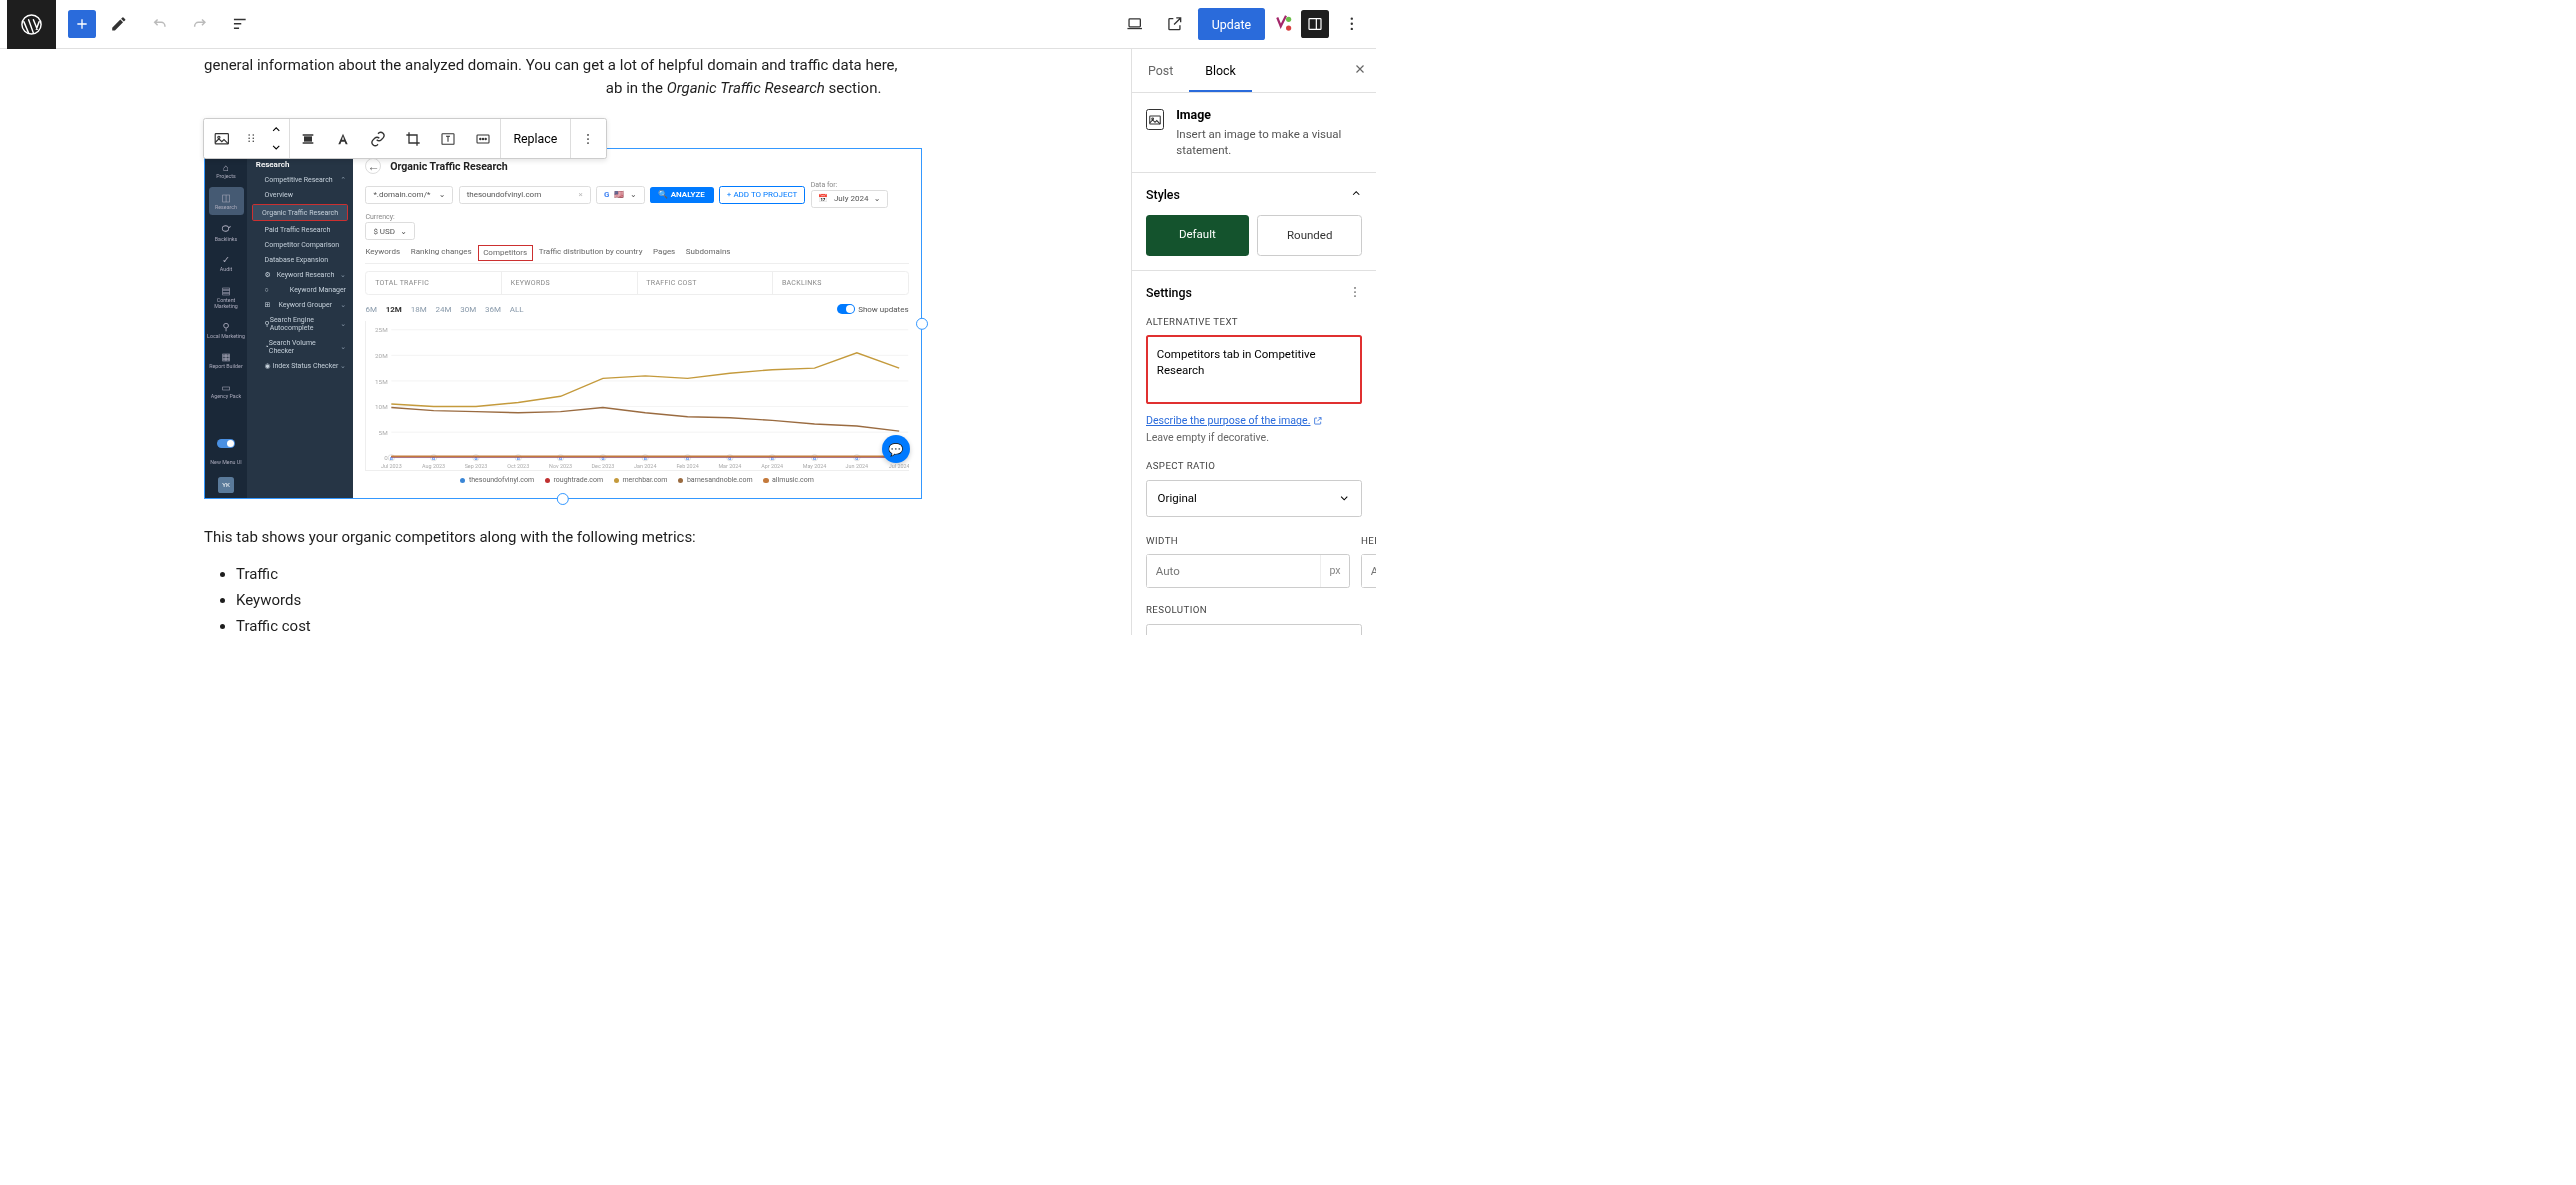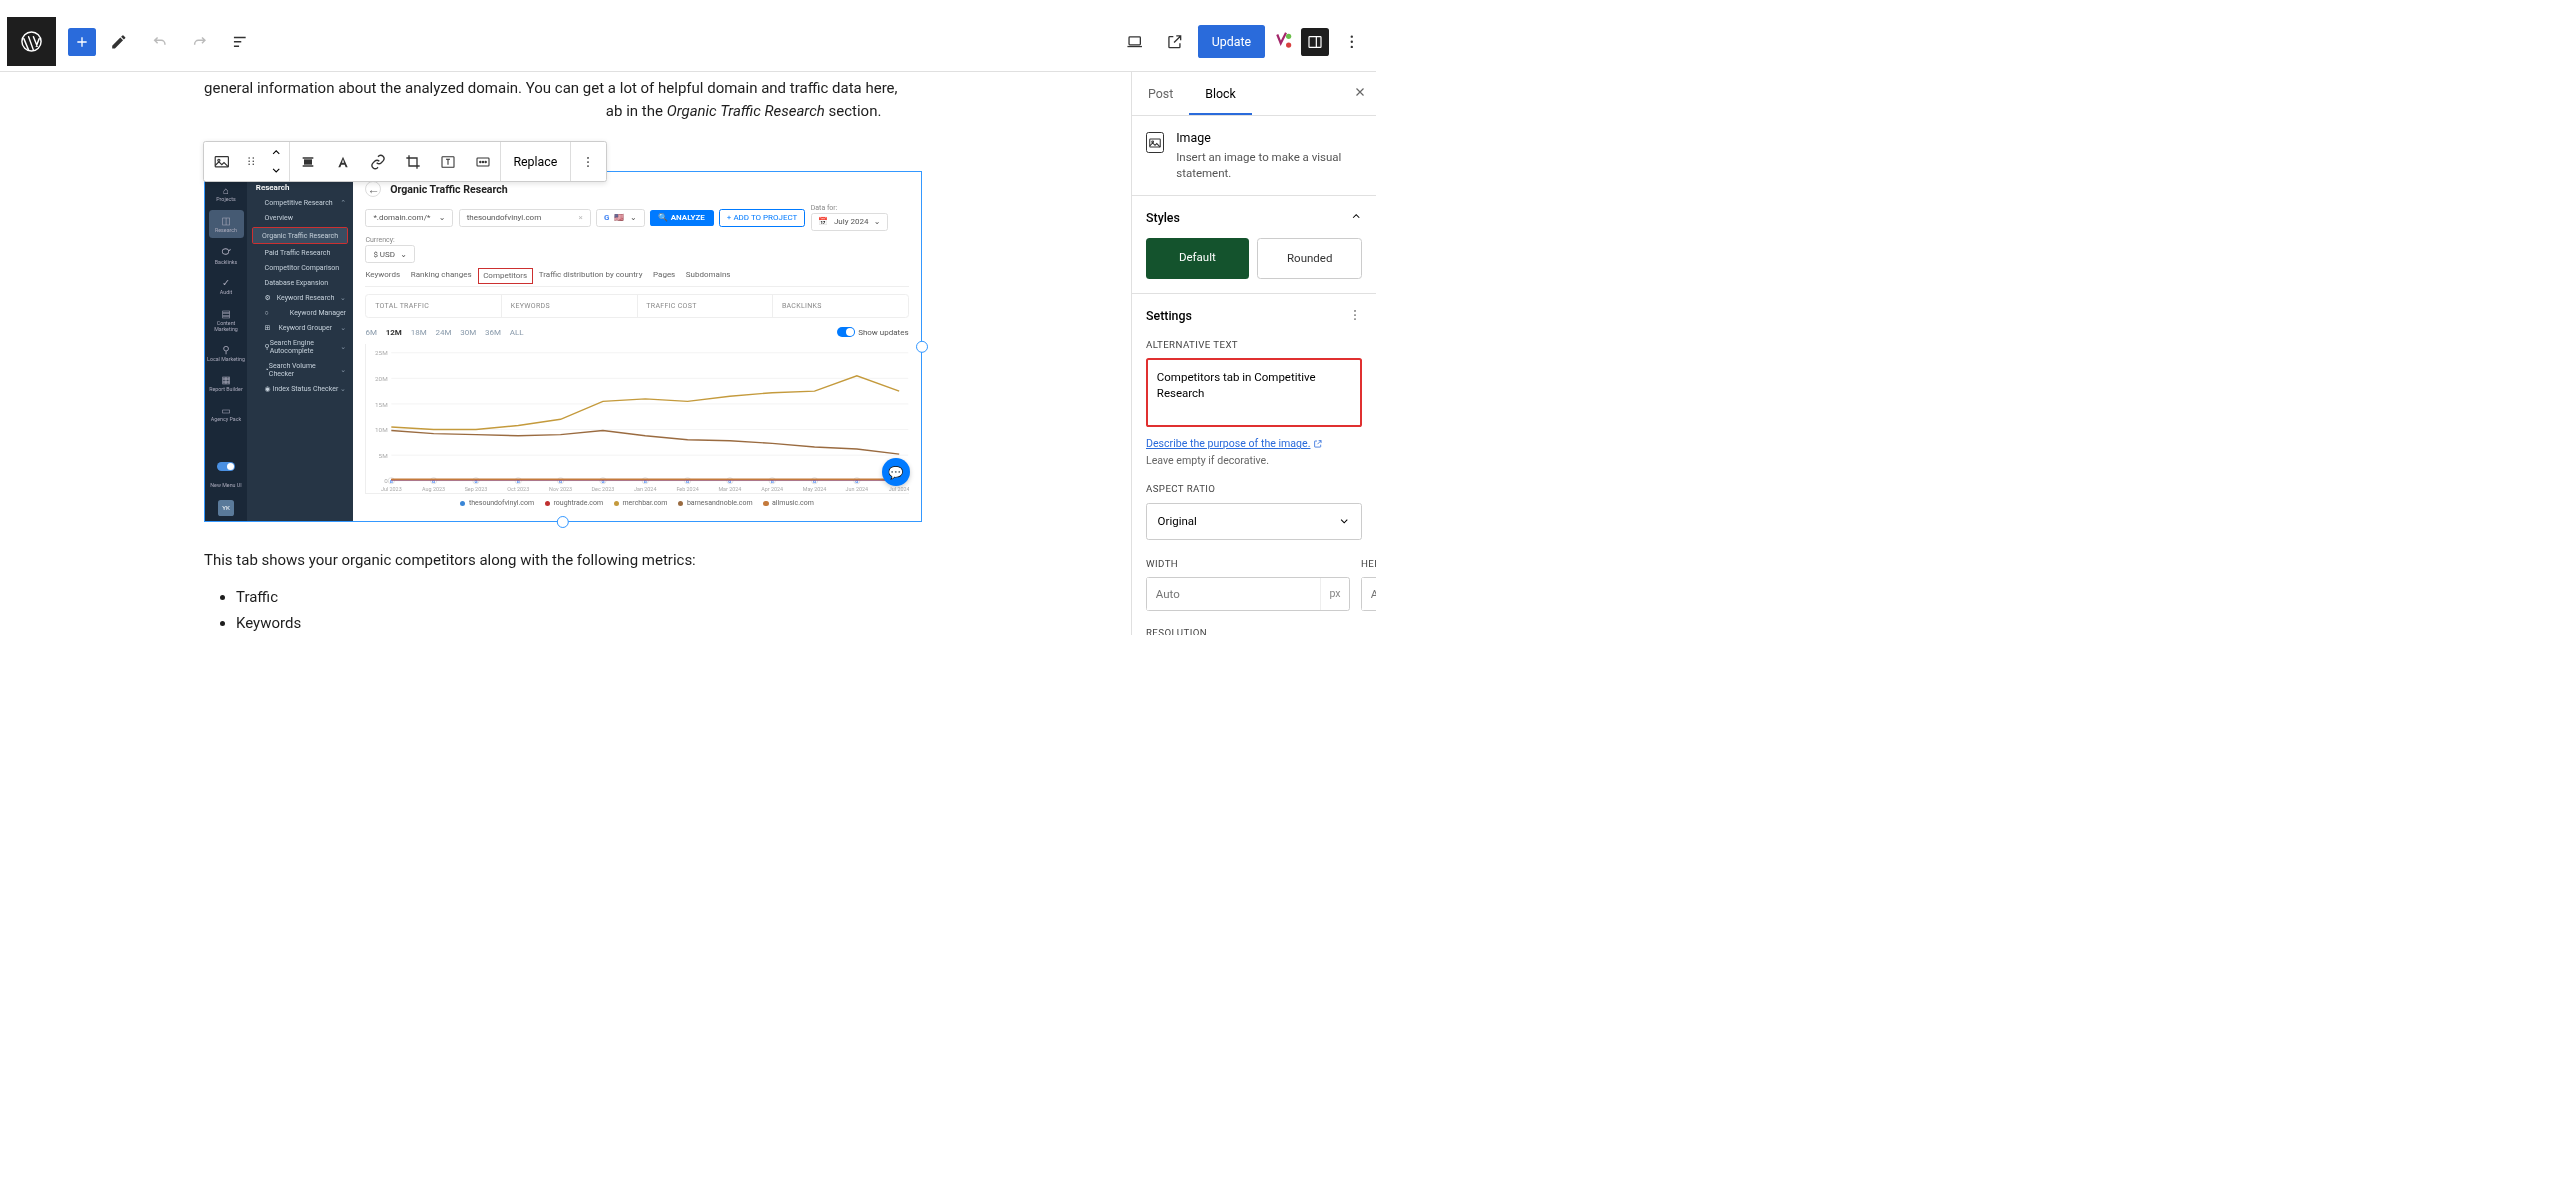--- a/index.html
+++ b/index.html
@@ -1,19 +1,19 @@
 <!DOCTYPE html>
 <html style="font-size:14px"><head>
 <meta charset="utf-8">
 <style>
 * { margin: 0; padding: 0; box-sizing: border-box; font-family: -apple-system, BlinkMacSystemFont, "Segoe UI", Roboto, sans-serif; }
 body { background: #fff; overflow: hidden; width: 1376px; height: 635px; position: relative; }
 
 
-.top-toolbar { height: 60px; display: flex; align-items: center; justify-content: space-between; border-bottom: 0.9px solid #e0e0e0; padding: 14px 7px; margin-top: 12px; }
+.top-toolbar { height: 49px; display: flex; align-items: center; justify-content: space-between; border-bottom: 0.9px solid #e0e0e0; padding: 14px 7px; }
 .top-left { display: flex; align-items: center; gap: 5.3px; }
 .wp-logo { width: 49px; height: 49px; background: #1e1e1e; display: flex; align-items: center; justify-content: center; color: #fff; }
 .wp-logo svg { width: 23px; height: 23px; }
 .btn-add { width: 28px; height: 28px; background: #2a6bdb; border-radius: 2.6px; display: flex; align-items: center; justify-content: center; color: #fff; margin-left: 7px; }
 .toolbar-icon-btn { width: 35px; height: 35px; display: flex; align-items: center; justify-content: center; color: #333; }
 .toolbar-icon-btn.disabled { color: #bbb; }
 .top-right { display: flex; align-items: center; gap: 5.3px; }
 .btn-update { background: #2a6bdb; color: #fff; border: none; padding: 8.8px 14px; border-radius: 2.6px; font-size: 12.4px; }
 .yoast-icon { width: 25px; height: 25px; display:flex; align-items:center; justify-content:center; position:relative;}
 .settings-panel-toggle { width: 28px; height: 28px; background: #1e1e1e; border-radius: 2.6px; display: flex; align-items: center; justify-content: center; color: #fff; }
@@ -76,21 +76,21 @@
 
 
 .sidebar { width: 245px; border-left: 0.9px solid #e0e0e0; display: flex; flex-direction: column; overflow:hidden;}
 .sidebar-tabs { display: flex; border-bottom: 0.9px solid #e0e0e0; position:relative;}
 .sidebar-tabs .stab { padding: 14px 16px 12.4px; font-size: 12.4px; color: #666; }
 .sidebar-tabs .stab.active { color: #000; border-bottom: 2.6px solid #2a6bdb; }
 .sidebar-tabs .stab-close { position:absolute; right:8.8px; top:12.4px; font-size:16px; color:#666;}
 .sidebar-section { padding: 14px 14px; border-bottom: 0.9px solid #e0e0e0;}
 .block-info { display: flex; gap: 12.4px; }
 .block-info-icon { font-size: 19.4px; margin-top:1.8px; color:#333; border:1.3px solid #333; border-radius:2.6px; width:21px; height:21px; display:flex; align-items:center; justify-content:center; font-size:12.4px;}
-.block-info-text h4 { font-size: 12.4px; font-weight: 400; margin-bottom: 3.5px;}
+.block-info-text h4 { font-size: 12.4px; font-weight: 700; margin-bottom: 3.5px;}
 .block-info-text p { font-size: 11.5px; color: #555; line-height:1.4;}
 .section-header { display: flex; justify-content: space-between; align-items:flex-start; font-size: 12.4px; font-weight:500;}
 .style-buttons { display: flex; gap: 8.8px; margin-top: 12.4px;}
 .style-btn { flex:1; text-align:center; padding: 12.4px 0; border-radius: 3.5px; font-size:11.5px;}
 .style-btn.default { background:#14532d; color:#fff;}
 .style-btn.rounded { border:0.9px solid #ccc; color:#333;}
 .form-label { font-size: 9.7px; font-weight:400; color:#444; letter-spacing:0.4px; text-transform: uppercase; margin-bottom: 8.8px; display:block;}
 .alt-text-box { width:100%; border:2.2px solid #e03030; border-radius:2.6px; padding: 8.8px; font-size:11.5px; line-height:1.4; height: 69px; resize:none; font-family:inherit;}
 .link-desc { color: #2a6bdb; text-decoration: underline; font-size: 10.6px; display:inline-flex; align-items:center; gap:2.6px; margin-top:7px;}
 .sub-desc { font-size: 10.6px; color:#666; margin-top:3.5px;}

